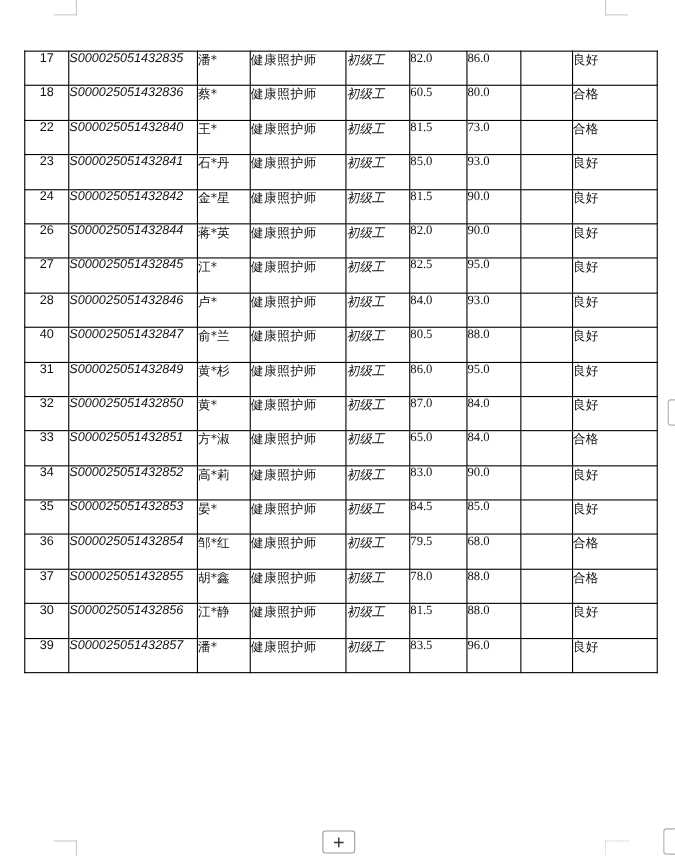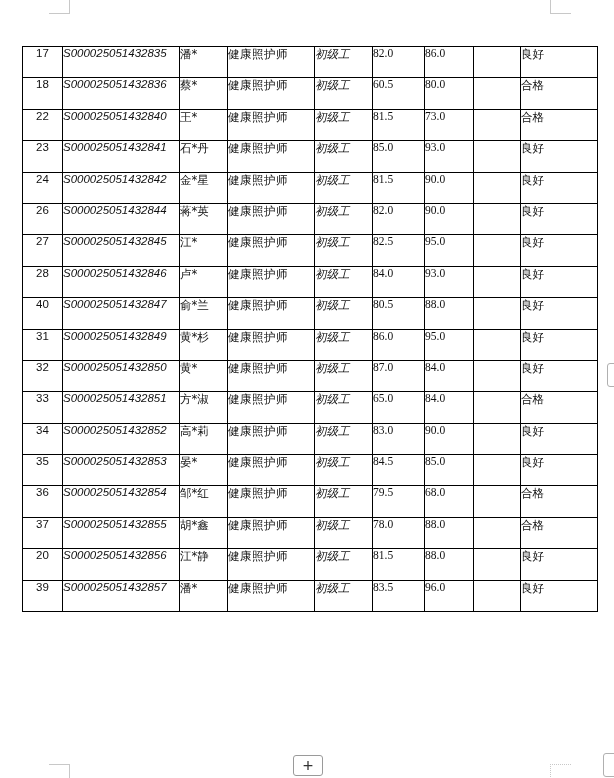--- a/index.html
+++ b/index.html
@@ -237,21 +237,21 @@
     <td class="c-id">S000025051432855</td>
     <td class="c-name">胡*鑫</td>
     <td class="c-job">健康照护师</td>
     <td class="c-lvl">初级工</td>
     <td class="c-s1">78.0</td>
     <td class="c-s2">88.0</td>
     <td class="c-blank"></td>
     <td class="c-res">合格</td>
   </tr>
       <tr>
-    <td class="c-no">20</td>
+    <td class="c-no">30</td>
     <td class="c-id">S000025051432856</td>
     <td class="c-name">江*静</td>
     <td class="c-job">健康照护师</td>
     <td class="c-lvl">初级工</td>
     <td class="c-s1">81.5</td>
     <td class="c-s2">88.0</td>
     <td class="c-blank"></td>
     <td class="c-res">良好</td>
   </tr>
       <tr>

